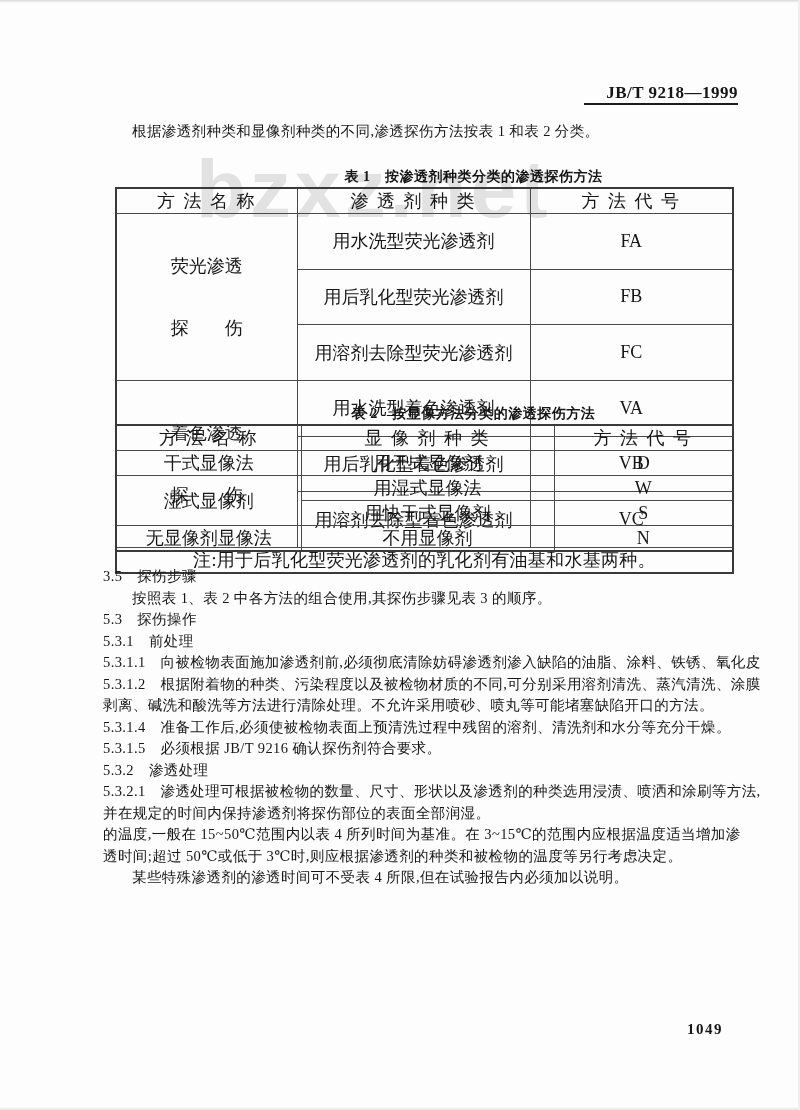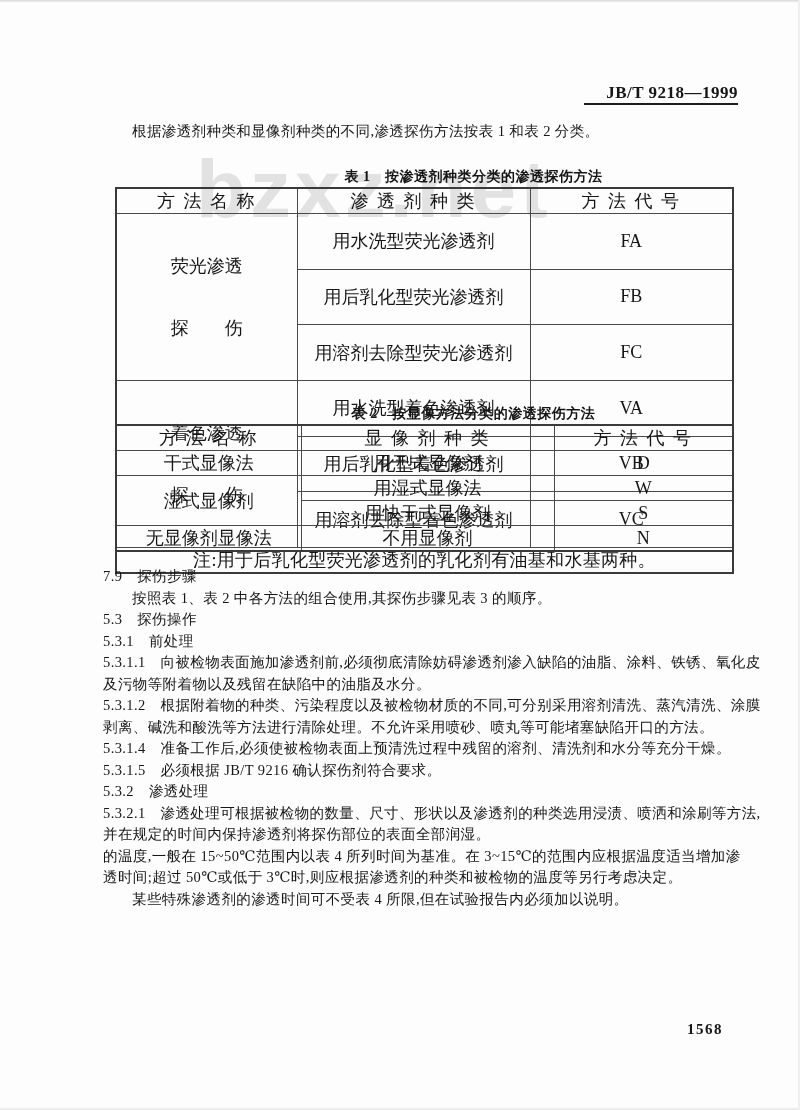--- a/index.html
+++ b/index.html
@@ -176,33 +176,32 @@
       <tr>
         <td>无显像剂显像法</td>
         <td>不用显像剂</td>
         <td>N</td>
       </tr>
     </tbody>
       </table>
   </div>
 
   <div class="body-text">
-    <div class="line">7.9　探伤步骤</div>
+    <div class="line">3.5　探伤步骤</div>
     <div class="line indent">按照表 1、表 2 中各方法的组合使用,其探伤步骤见表 3 的顺序。</div>
     <div class="line">5.3　探伤操作</div>
     <div class="line">5.3.1　前处理</div>
     <div class="line">5.3.1.1　向被检物表面施加渗透剂前,必须彻底清除妨碍渗透剂渗入缺陷的油脂、涂料、铁锈、氧化皮</div>
-    <div class="line">及污物等附着物以及残留在缺陷中的油脂及水分。</div>
     <div class="line">5.3.1.2　根据附着物的种类、污染程度以及被检物材质的不同,可分别采用溶剂清洗、蒸汽清洗、涂膜</div>
     <div class="line">剥离、碱洗和酸洗等方法进行清除处理。不允许采用喷砂、喷丸等可能堵塞缺陷开口的方法。</div>
     <div class="line">5.3.1.4　准备工作后,必须使被检物表面上预清洗过程中残留的溶剂、清洗剂和水分等充分干燥。</div>
     <div class="line">5.3.1.5　必须根据 JB/T 9216 确认探伤剂符合要求。</div>
     <div class="line">5.3.2　渗透处理</div>
     <div class="line">5.3.2.1　渗透处理可根据被检物的数量、尺寸、形状以及渗透剂的种类选用浸渍、喷洒和涂刷等方法,</div>
     <div class="line">并在规定的时间内保持渗透剂将探伤部位的表面全部润湿。</div>
     <div class="line">的温度,一般在 15~50℃范围内以表 4 所列时间为基准。在 3~15℃的范围内应根据温度适当增加渗</div>
     <div class="line">透时间;超过 50℃或低于 3℃时,则应根据渗透剂的种类和被检物的温度等另行考虑决定。</div>
     <div class="line indent">某些特殊渗透剂的渗透时间可不受表 4 所限,但在试验报告内必须加以说明。</div>
   </div>
 
-  <div class="page-num">1568</div>
+  <div class="page-num">1049</div>
 
 </div>
 
 </body></html>

